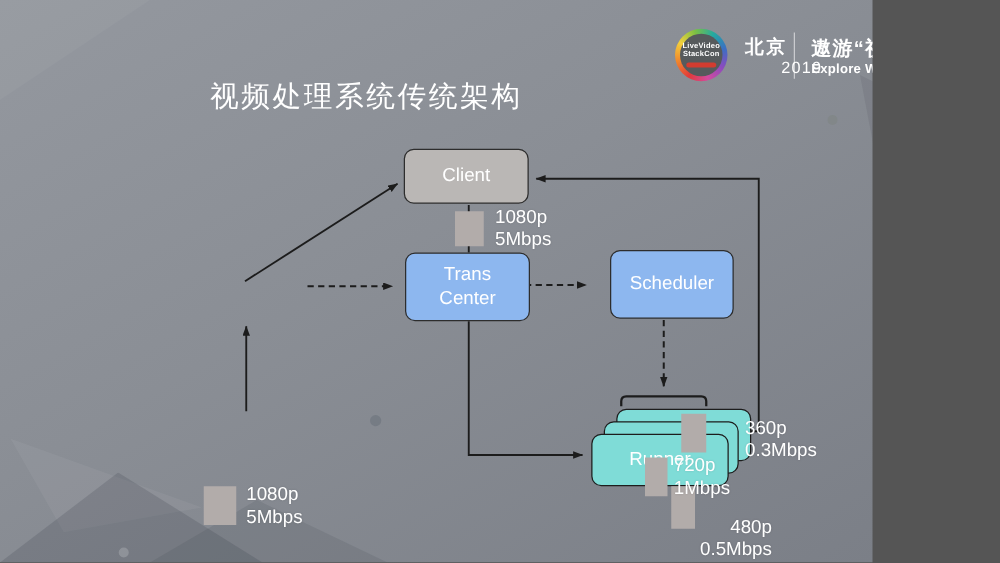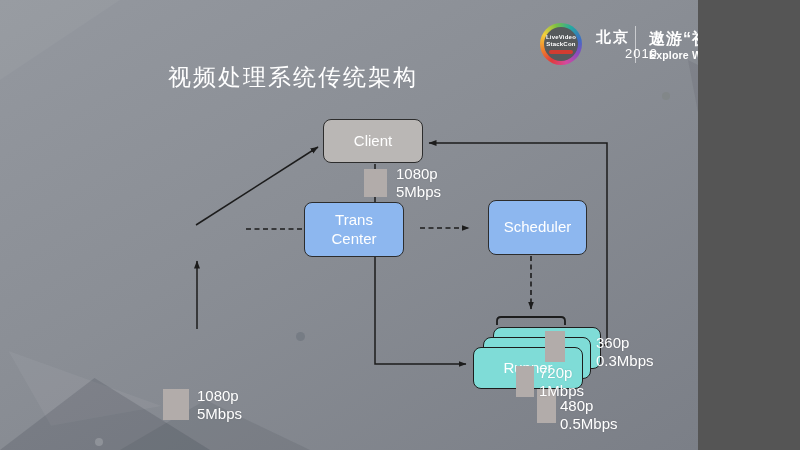--- a/index.html
+++ b/index.html
@@ -31,41 +31,41 @@
 
   
   .node { position: absolute; border: 1.5px solid #2d2d2d; border-radius: 8px;
     color: #fff; font-size: 15px; display: flex; align-items: center; justify-content: center;
     text-align: center; white-space: pre-line; line-height: 1.25; z-index: 3; }
   .gray { background: #bab7b5; }
   .blue { background: #8db7ef; }
   .teal { background: #7fdcd7; border-color: #1d1d1d; }
   .n-storage { left: 323px; top: 119px; width: 100px; height: 44px; }
   .n-file-upload { left: 148px; top: 202px; width: 98px; height: 55px; }
-  .n-trans-center { left: 304px; top: 202px; width: 100px; height: 55px; }
+  .n-trans-center { left: 324px; top: 202px; width: 100px; height: 55px; }
   .n-scheduler { left: 488px; top: 200px; width: 99px; height: 55px; }
   .n-client { left: 148px; top: 329px; width: 100px; height: 56px; }
   .n-runner-back { left: 493px; top: 327px; width: 108px; height: 42px; z-index: 3; }
   .n-runner-mid { left: 483px; top: 337px; width: 108px; height: 42px; z-index: 4; }
   .n-runner-front { left: 473px; top: 347px; width: 110px; height: 42px; z-index: 5; }
 
   .vicon { position: absolute; background: #b2acaa; z-index: 6; }
   .i-storage { left: 364px; top: 169px; width: 23px; height: 28px; }
   .i-client { left: 163px; top: 389px; width: 26px; height: 31px; }
   .i-r360 { left: 545px; top: 331px; width: 20px; height: 31px; }
   .i-r720 { left: 516px; top: 366px; width: 18px; height: 31px; }
   .i-r480 { left: 537px; top: 389px; width: 19px; height: 34px; }
 
   .bitrate { position: absolute; color: #fff; font-size: 15px; line-height: 1.18;
     white-space: pre-line; z-index: 6; text-shadow: 0 0 2px rgba(0,0,0,.15); }
   .b-storage { left: 396px; top: 165px; }
   .b-client { left: 197px; top: 387px; }
   .b-r360 { left: 596px; top: 334px; }
   .b-r720 { left: 539px; top: 364px; }
-  .b-r480 { left: 560px; top: 397px; }
+  .b-r480 { left: 560px; top: 413px; text-align: right; }
 
   svg.arrows { position: absolute; left: 0; top: 0; z-index: 2; pointer-events: none; }
 </style>
 </head>
 <body>
 
 <div class="slide">
 
   <div class="deco" style="left:0;top:0;width:120px;height:80px;background:rgba(255,255,255,.04);clip-path:polygon(0 0,100% 0,0 100%)"></div>
   <div class="deco" style="left:640px;top:60px;width:160px;height:140px;background:rgba(45,50,60,.10);clip-path:polygon(30% 0,100% 40%,45% 90%)"></div>

